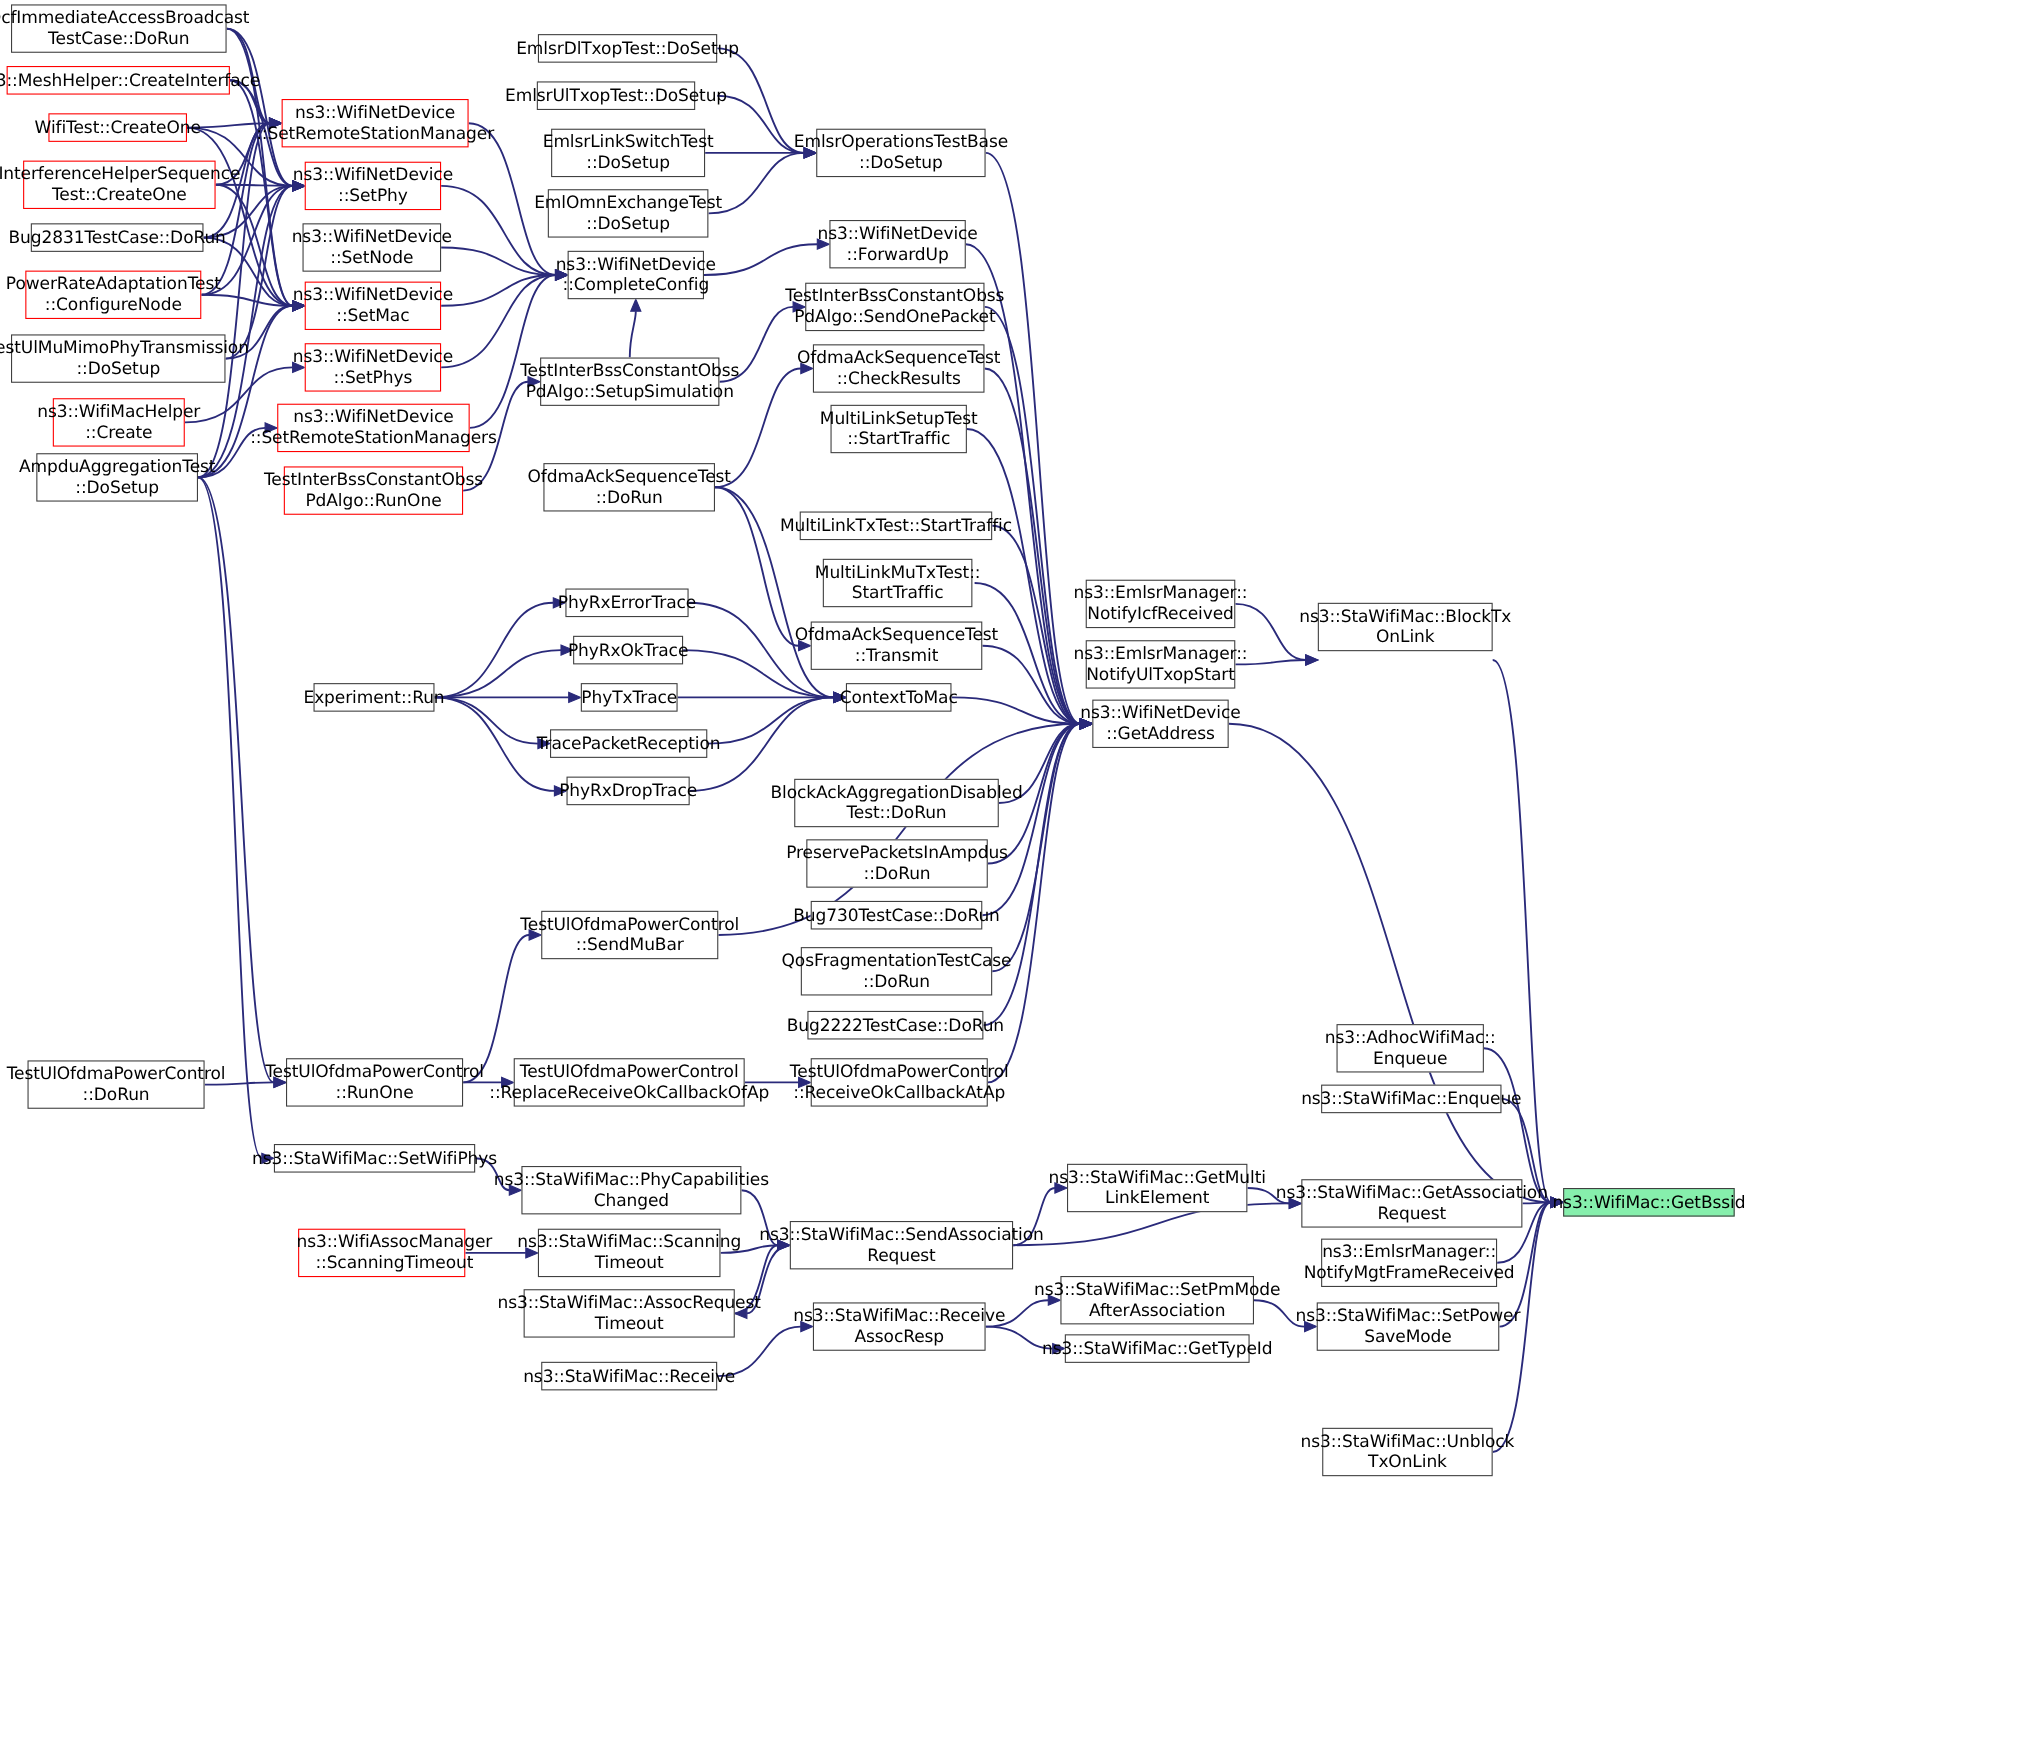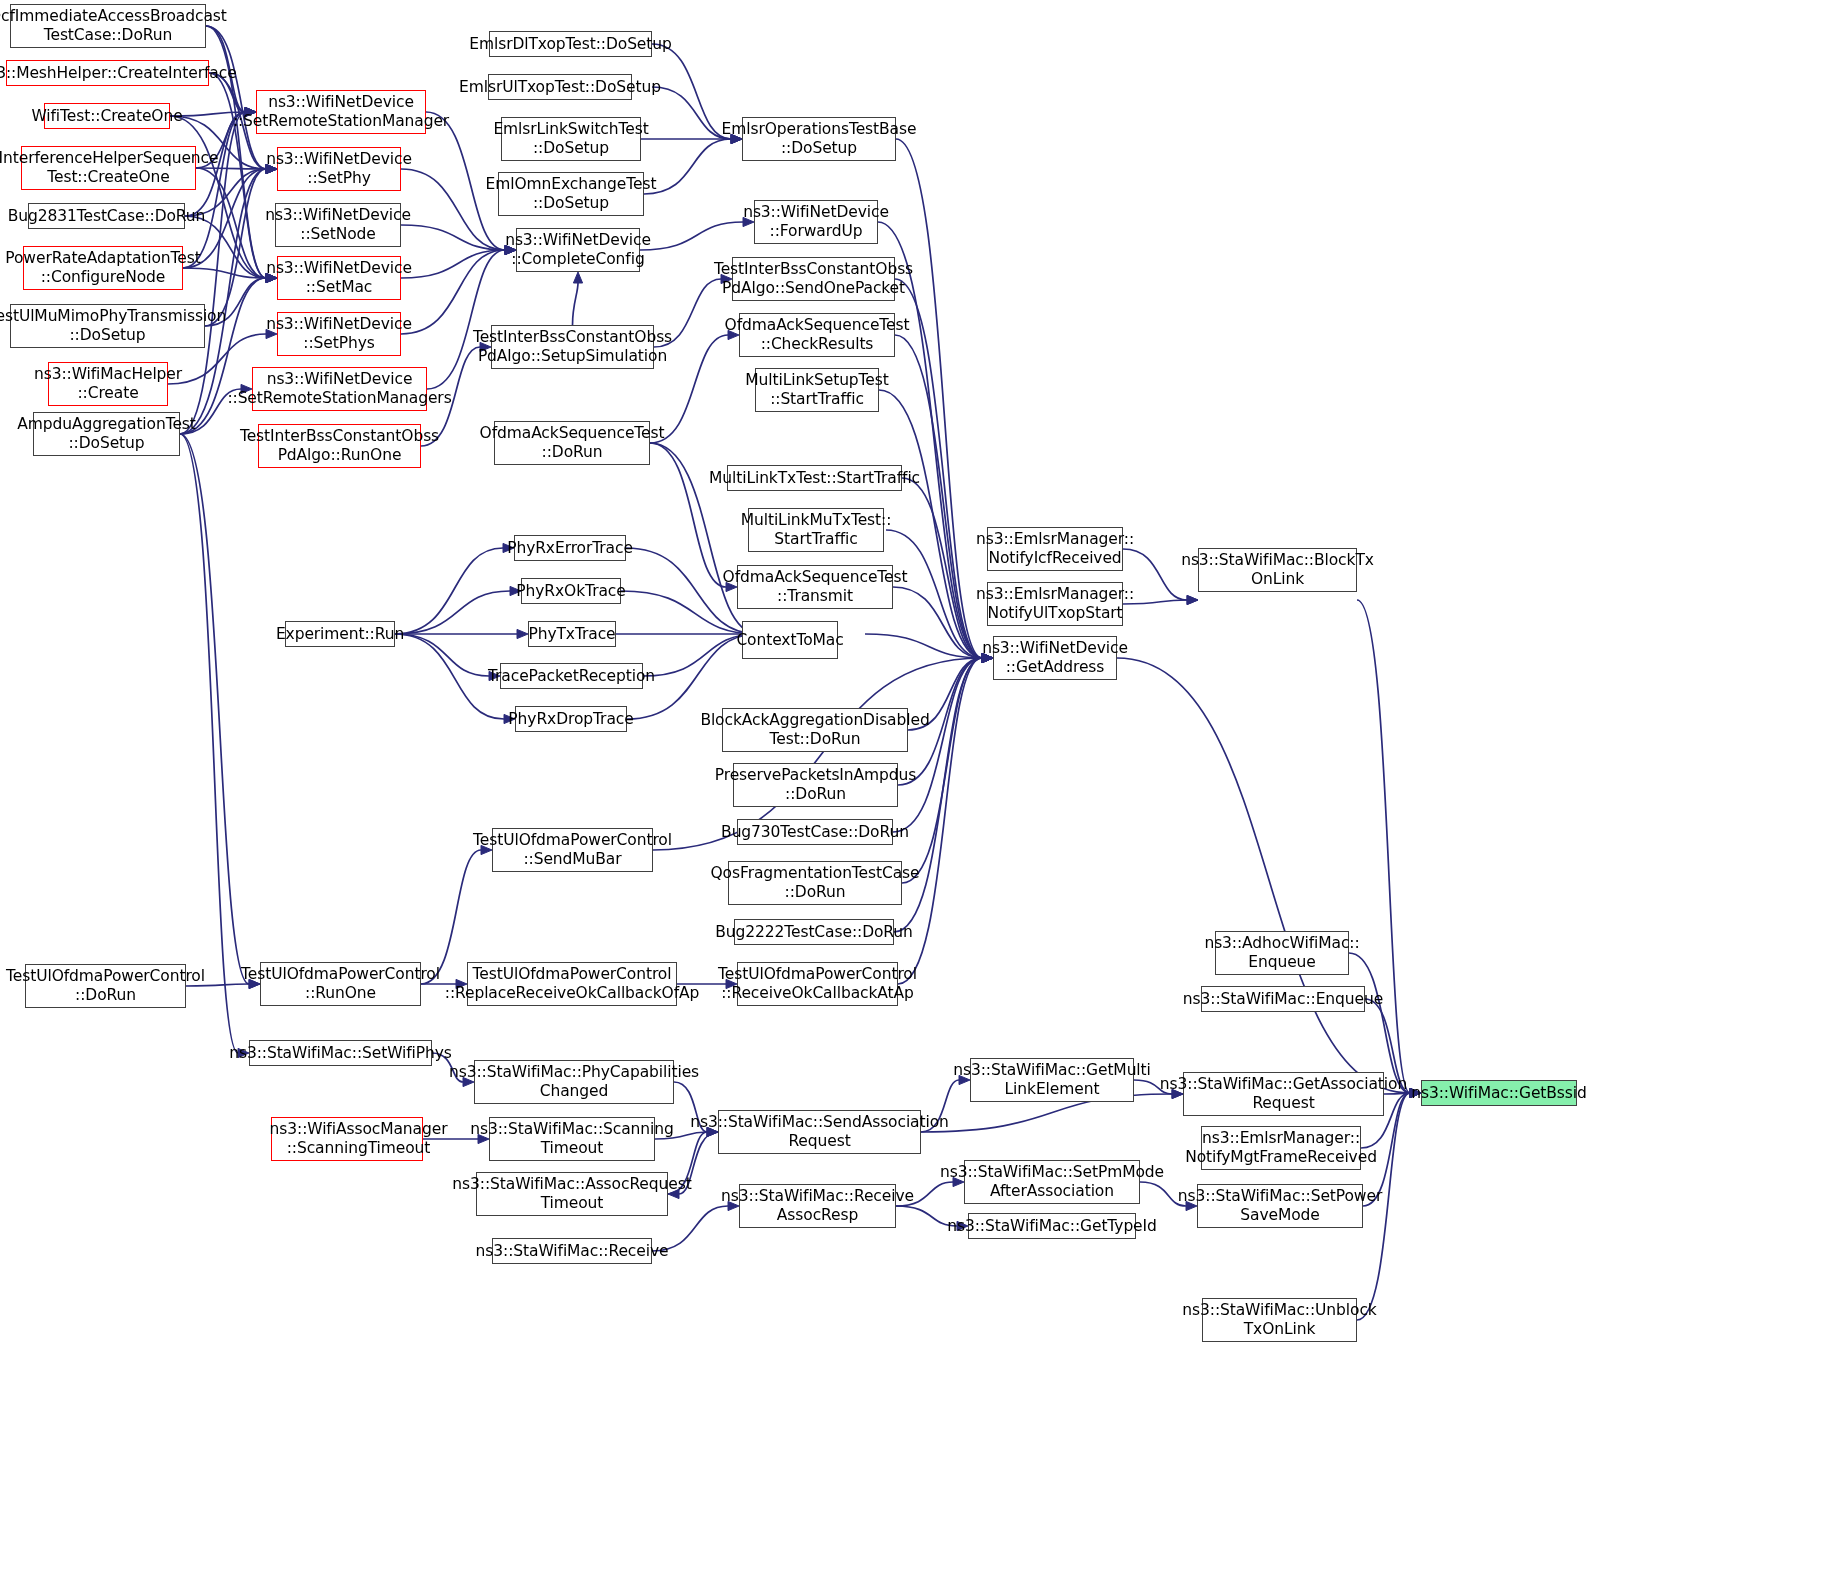--- a/index.html
+++ b/index.html
@@ -312,21 +312,21 @@
 PdAlgo::SendOnePacket</div>
       <div class="node black" style="left: 739px; top: 313px; width: 156px; height: 44px;">OfdmaAckSequenceTest
 ::CheckResults</div>
       <div class="node black" style="left: 755px; top: 368px; width: 124px; height: 44px;">MultiLinkSetupTest
 ::StartTraffic</div>
       <div class="node black" style="left: 727px; top: 465px; width: 175px; height: 26px;">MultiLinkTxTest::StartTraffic</div>
       <div class="node black" style="left: 748px; top: 508px; width: 136px; height: 44px;">MultiLinkMuTxTest::
 StartTraffic</div>
       <div class="node black" style="left: 737px; top: 565px; width: 156px; height: 44px;">OfdmaAckSequenceTest
 ::Transmit</div>
-      <div class="node black" style="left: 742px; top: 621px; width: 96px; height: 38px;">ContextToMac</div>
+      <div class="node black" style="left: 769px; top: 621px; width: 96px; height: 26px;">ContextToMac</div>
       <div class="node black" style="left: 722px; top: 708px; width: 186px; height: 44px;">BlockAckAggregationDisabled
 Test::DoRun</div>
       <div class="node black" style="left: 733px; top: 763px; width: 165px; height: 44px;">PreservePacketsInAmpdus
 ::DoRun</div>
       <div class="node black" style="left: 737px; top: 819px; width: 156px; height: 26px;">Bug730TestCase::DoRun</div>
       <div class="node black" style="left: 728px; top: 861px; width: 174px; height: 44px;">QosFragmentationTestCase
 ::DoRun</div>
       <div class="node black" style="left: 734px; top: 919px; width: 160px; height: 26px;">Bug2222TestCase::DoRun</div>
       <div class="node black" style="left: 742px; top: 117px; width: 154px; height: 44px;">EmlsrOperationsTestBase
 ::DoSetup</div>

